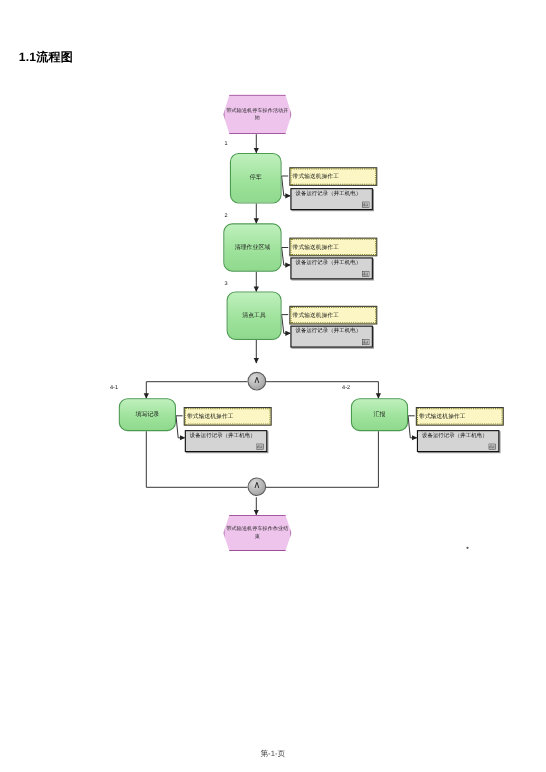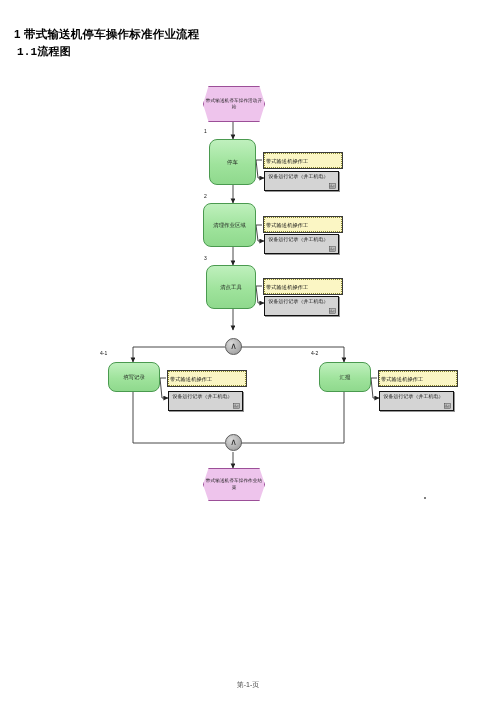--- a/index.html
+++ b/index.html
@@ -16,21 +16,20 @@
   
   .h-title{
     position:absolute;left:14px;top:27px;
     font-size:11.5px;font-weight:bold;letter-spacing:.2px;
     white-space:nowrap;
   }
   .h-sub{
     position:absolute;left:17px;top:44px;
     font-size:11px;font-weight:bold;letter-spacing:.2px;
     white-space:nowrap;
-    font-family:Liberation Mono, monospace;
   }
 
   
   .canvas{position:absolute;left:0;top:0;width:496px;height:702px;}
   .svg-layer{position:absolute;left:0;top:0;width:496px;height:702px;pointer-events:none;}
 
   
   .terminator{
     position:absolute;
     background:#eec4ec;
@@ -122,21 +121,20 @@
   .stray-dot{
     position:absolute;left:424px;top:497px;
     width:2px;height:2px;background:#555;border-radius:50%;
   }
 </style>
 </head>
 <body>
 
 <div class="page">
 
-  <div class="h-title">1  带式输送机停车操作标准作业流程</div>
   <div class="h-sub">1.1流程图</div>
 
   <div class="canvas">
 
     <svg class="svg-layer" viewBox="0 0 496 702" xmlns="http://www.w3.org/2000/svg">
       <defs>
         <marker id="ah" markerWidth="6" markerHeight="6" refX="4.6" refY="2.4" orient="auto" markerUnits="userSpaceOnUse">
           <path d="M0,0 L5,2.4 L0,4.8 z" fill="#222"></path>
         </marker>
       </defs>

